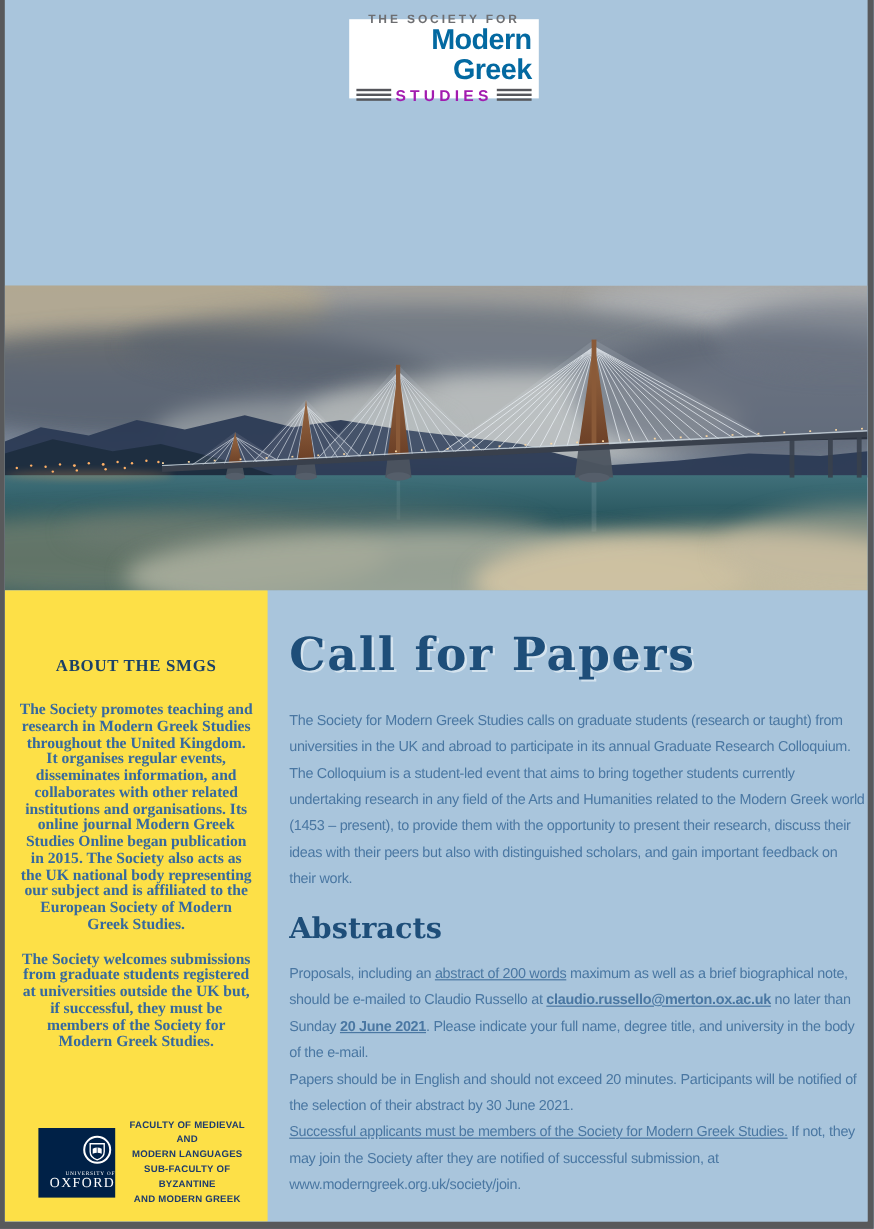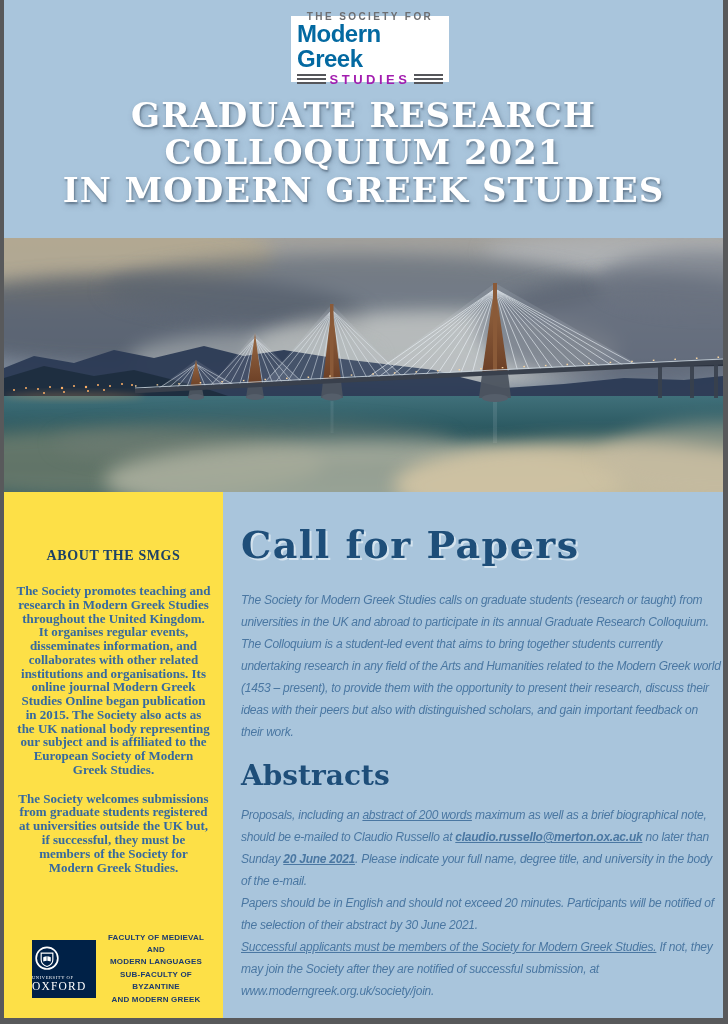--- a/index.html
+++ b/index.html
@@ -3,21 +3,21 @@
 <meta charset="utf-8">
 <style>
   * { margin:0; padding:0; box-sizing:border-box; }
   body { background:#58595b; font-family:"Liberation Sans", sans-serif; }
   .frame { width:728px; height:1024px; background:#58595b; position:relative; overflow:hidden; }
   .poster { position:absolute; left:4px; top:0; width:719px; height:1018px; background:#a9c5dc; overflow:hidden; }
 
   
   .header { position:relative; height:238px; }
   .logo-box { position:absolute; left:287px; top:16px; width:158px; height:66px; background:#ffffff;
-              display:flex; flex-direction:column; align-items:center; justify-content:center; padding:4px 6px; }
+              display:flex; flex-direction:column; align-items:center; justify-content:center; padding:4px 6px;text-align:right; }
   .logo-top { font-size:10px; font-weight:bold; letter-spacing:2.4px; color:#6d6e71; }
   .logo-mid { font-size:24px; font-weight:bold; color:#0369a1; letter-spacing:-0.5px; line-height:1.02; }
   .logo-bottom { width:100%; display:flex; align-items:center; gap:4px; margin-top:1px; }
   .tripleline { flex:1; display:flex; flex-direction:column; gap:2px; }
   .tripleline i { display:block; height:2px; background:#55565b; }
   .logo-studies { font-size:13px; font-weight:bold; letter-spacing:3.5px; color:#a21caf; }
   .big-title { position:absolute; top:97px; left:0; width:100%; text-align:center;
                font-family:"DejaVu Serif", serif; font-weight:bold; font-size:34px; line-height:1.1;
                letter-spacing:1px; color:#ffffff; text-shadow:1px 2px 2px rgba(75,95,115,0.65), 2px 3px 6px rgba(75,95,115,0.35); }
 
@@ -27,32 +27,32 @@
 
   
   .lower { position:absolute; top:492px; left:0; width:719px; height:526px; display:flex; }
   .sidebar { width:221px; background:#fde047; position:relative; padding:56px 12px 0 12px;
              font-family:"Liberation Serif", serif; text-align:center; }
   .about-heading { font-size:14px; font-weight:bold; letter-spacing:0.6px; color:#1c4166; }
   .sidebar p { margin-top:20px; font-size:13px; line-height:1.06; color:#36699f; font-weight:bold; }
   .sidebar p + p { margin-top:15px; }
   .oxford-row { position:absolute; left:28px; bottom:12px; width:175px; display:flex; align-items:center; gap:9px; text-align:left; }
   .oxford-badge { width:64px; height:58px; background:#002147; flex:0 0 auto; display:flex; flex-direction:column;
-                  align-items:flex-start; justify-content:flex-start; padding-top:4px; }
+                  align-items:flex-end; justify-content:flex-start; padding-top:4px; }
   .oxford-uni { font-family:"Liberation Serif", serif; color:#ffffff; font-size:4.5px; letter-spacing:0.6px; margin-top:1px; }
   .oxford-name { font-family:"Liberation Serif", serif; color:#ffffff; font-size:11.5px; letter-spacing:1.2px; }
   .faculty { font-family:"Liberation Sans", sans-serif; font-size:8px; font-weight:bold; line-height:1.55;
              letter-spacing:0.2px; color:#1e3b6d; text-align:center; }
 
   .content { flex:1; background:#a9c5dc; padding:30px 0 0 18px; }
   .cfp-heading { font-family:"DejaVu Serif", serif; font-weight:bold; font-size:38px; letter-spacing:1.5px;
                  color:#1e4e79; text-shadow:2px 2px 0 rgba(248,251,253,0.55); }
-  .body-text { width:482px; font-size:12px; letter-spacing:-0.25px; line-height:22px; color:#4a77a2;font-style:italic; }
+  .body-text { width:482px; font-size:12px; letter-spacing:-0.25px; line-height:22px; color:#4a77a2; }
   .intro { margin-top:22px; }
-  .abstracts-heading { font-family:"DejaVu Serif", serif; font-weight:bold; font-size:28px; color:#1e4e79; margin-top:16px; }
+  .abstracts-heading { font-family:"DejaVu Serif", serif; font-weight:bold; font-size:24px; color:#1e4e79; margin-top:16px; }
   .para1 { margin-top:12px; }
   .para2 { margin-top:0; }
   .zoom-note { margin-top:20px; width:450px; text-align:center; font-family:"Liberation Serif", serif;
                font-style:italic; font-weight:bold; font-size:13.5px; line-height:1.55; color:#2a567f; letter-spacing:0; }
 </style>
 </head>
 <body>
 
 <div class="frame">
   <div class="poster">
@@ -68,21 +68,20 @@
               <i></i>
             </span>
           <span class="logo-studies">STUDIES</span>
           <span class="tripleline">
               <i></i>
               <i></i>
               <i></i>
             </span>
         </div>
       </div>
-      <div class="big-title">GRADUATE RESEARCH<br>COLLOQUIUM 2021<br>IN MODERN GREEK STUDIES</div>
     </div>
 
     <div class="hero">
       <svg width="719" height="254" viewBox="0 0 719 254" preserveAspectRatio="none">
         <defs>
           <linearGradient id="sky" x1="0" y1="0" x2="0" y2="1">
             <stop offset="0" stop-color="#a3a19c"></stop>
               <stop offset="0.35" stop-color="#99a1aa"></stop>
             <stop offset="0.7" stop-color="#848f9e"></stop>
               <stop offset="1" stop-color="#6f7d90"></stop>

